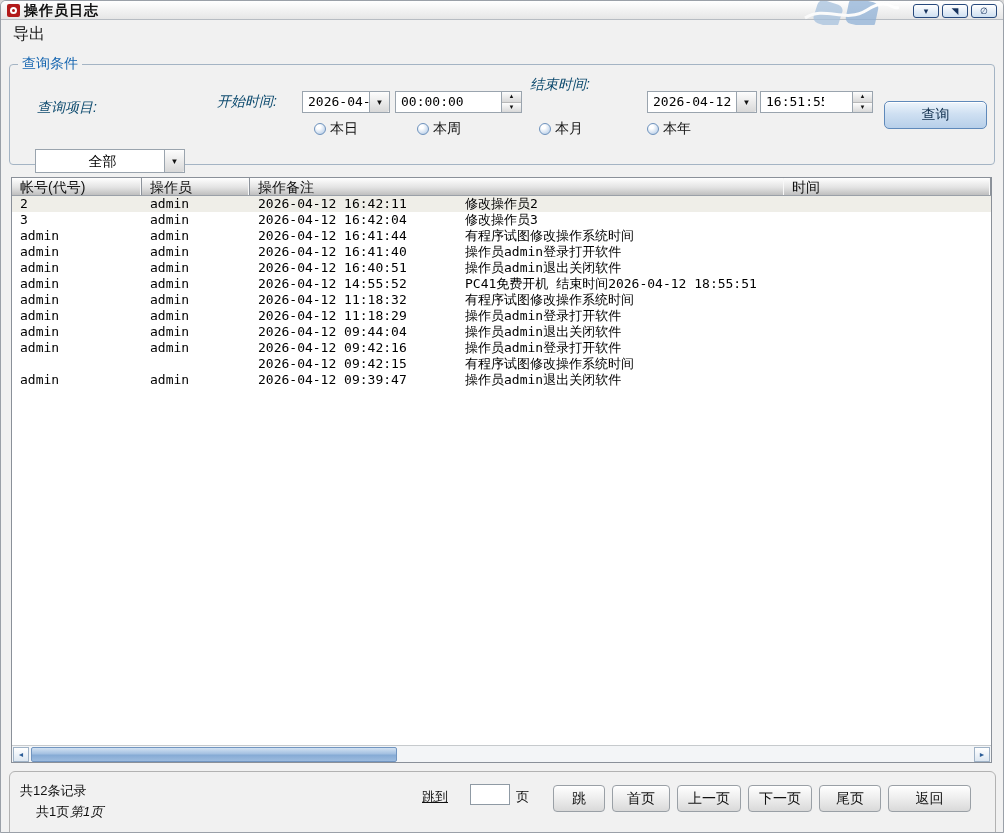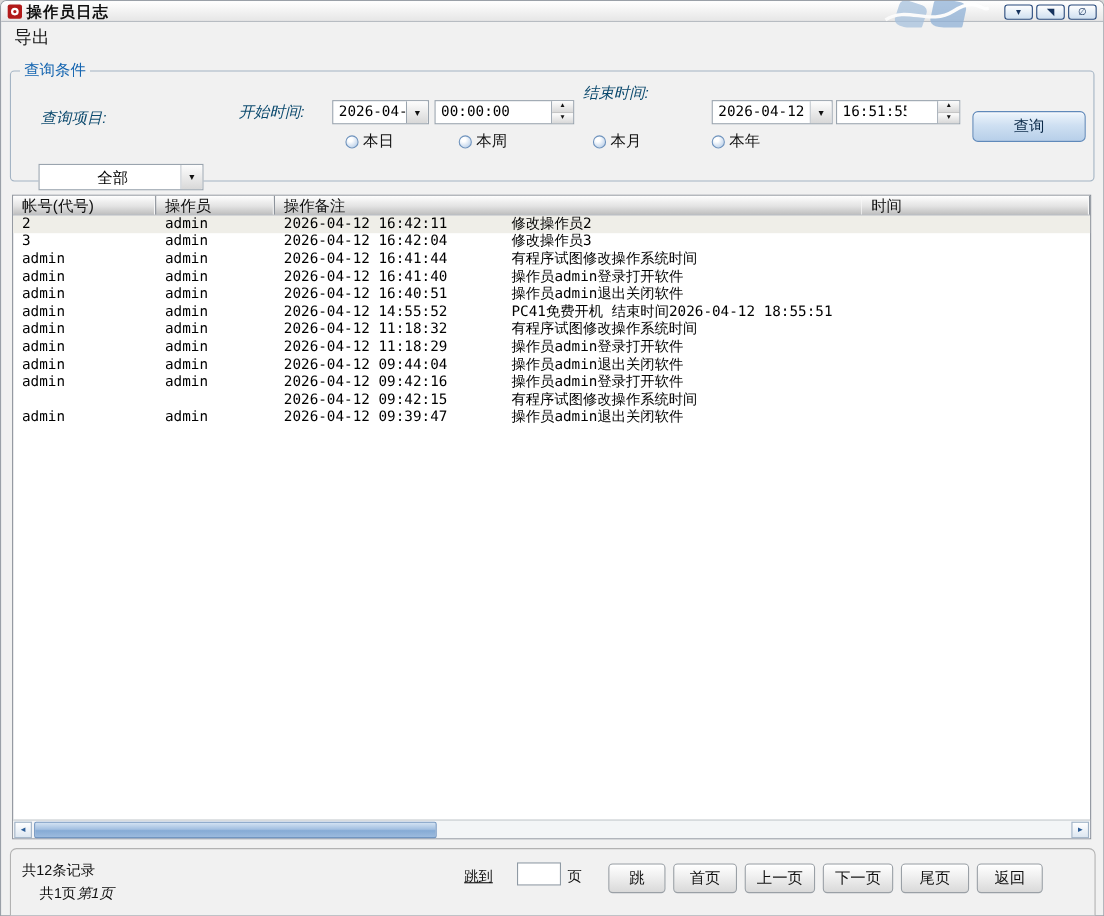--- a/index.html
+++ b/index.html
@@ -264,17 +264,17 @@
     <div class="f-lbl" style="left:60px; top:31px;font-style:italic;">第1页</div>
     <div class="f-lbl" style="left:412px; top:16px;text-decoration:underline;">跳到</div>
     <input class="jump-input" value="" style="">
     <div class="f-lbl" style="left:506px; top:16px;">页</div>
     <div class="page-btns">
       <button class="pbtn" style="width:52px;">跳</button>
       <button class="pbtn" style="width:58px;">首页</button>
       <button class="pbtn" style="width:64px;">上一页</button>
       <button class="pbtn" style="width:64px;">下一页</button>
       <button class="pbtn" style="width:62px;">尾页</button>
-      <button class="pbtn" style="width:60px;">返回</button>
+      <button class="pbtn" style="width:83px;">返回</button>
     </div>
   </div>
 
 </div>
 
 </body></html>

